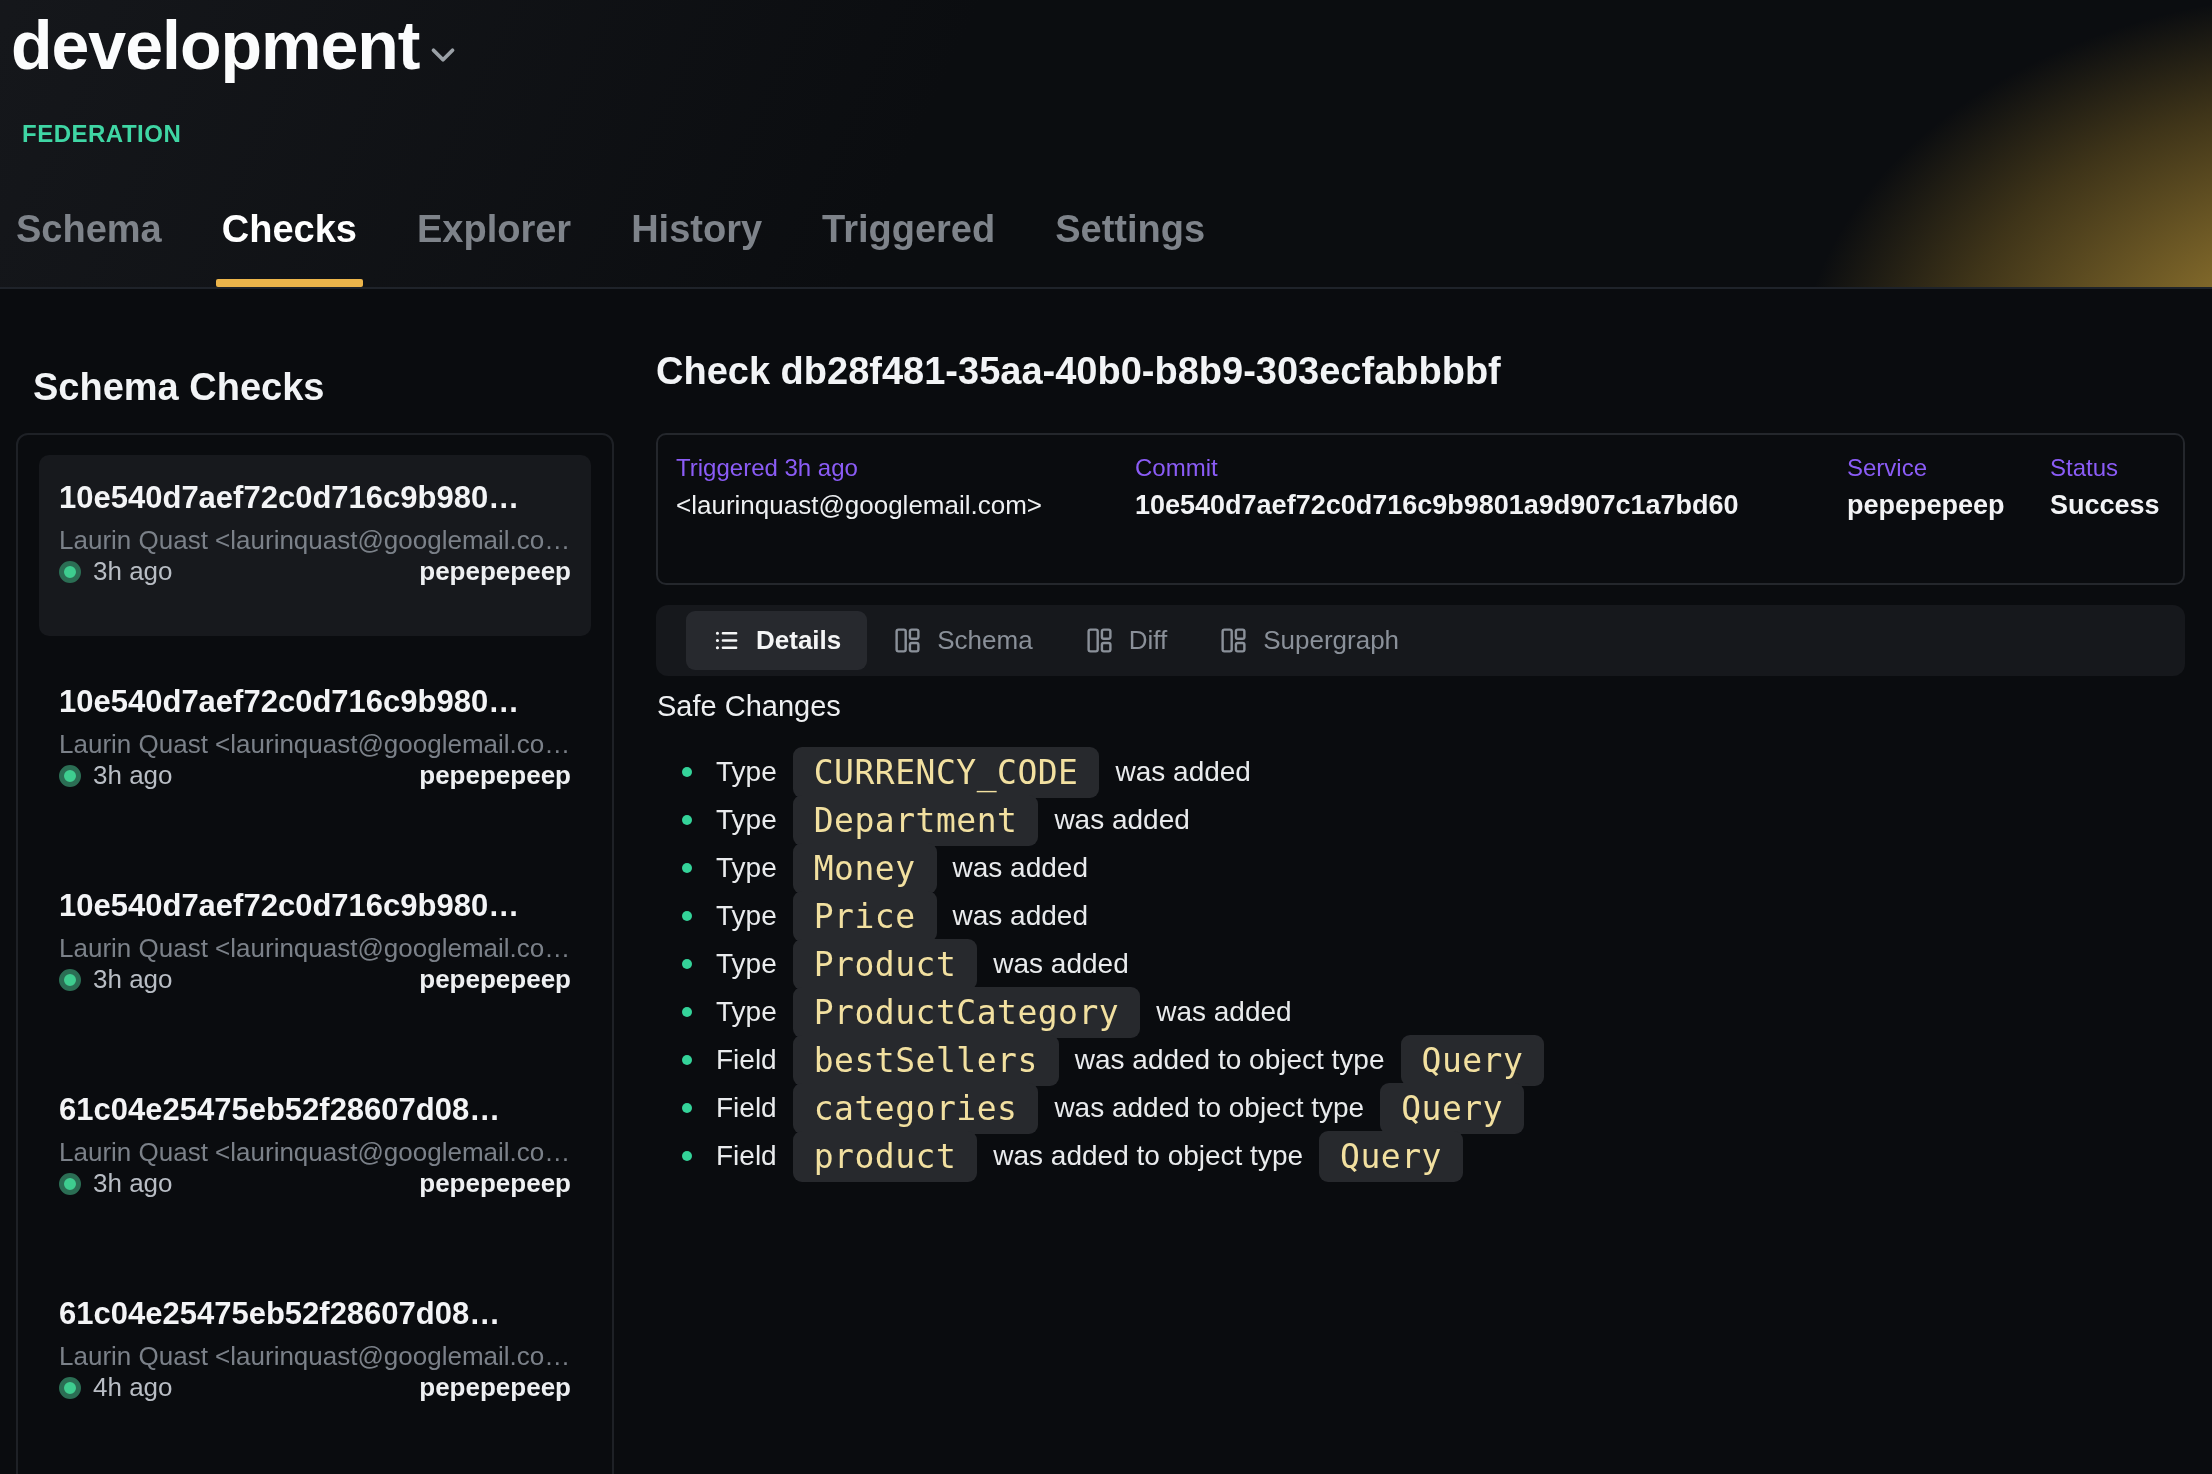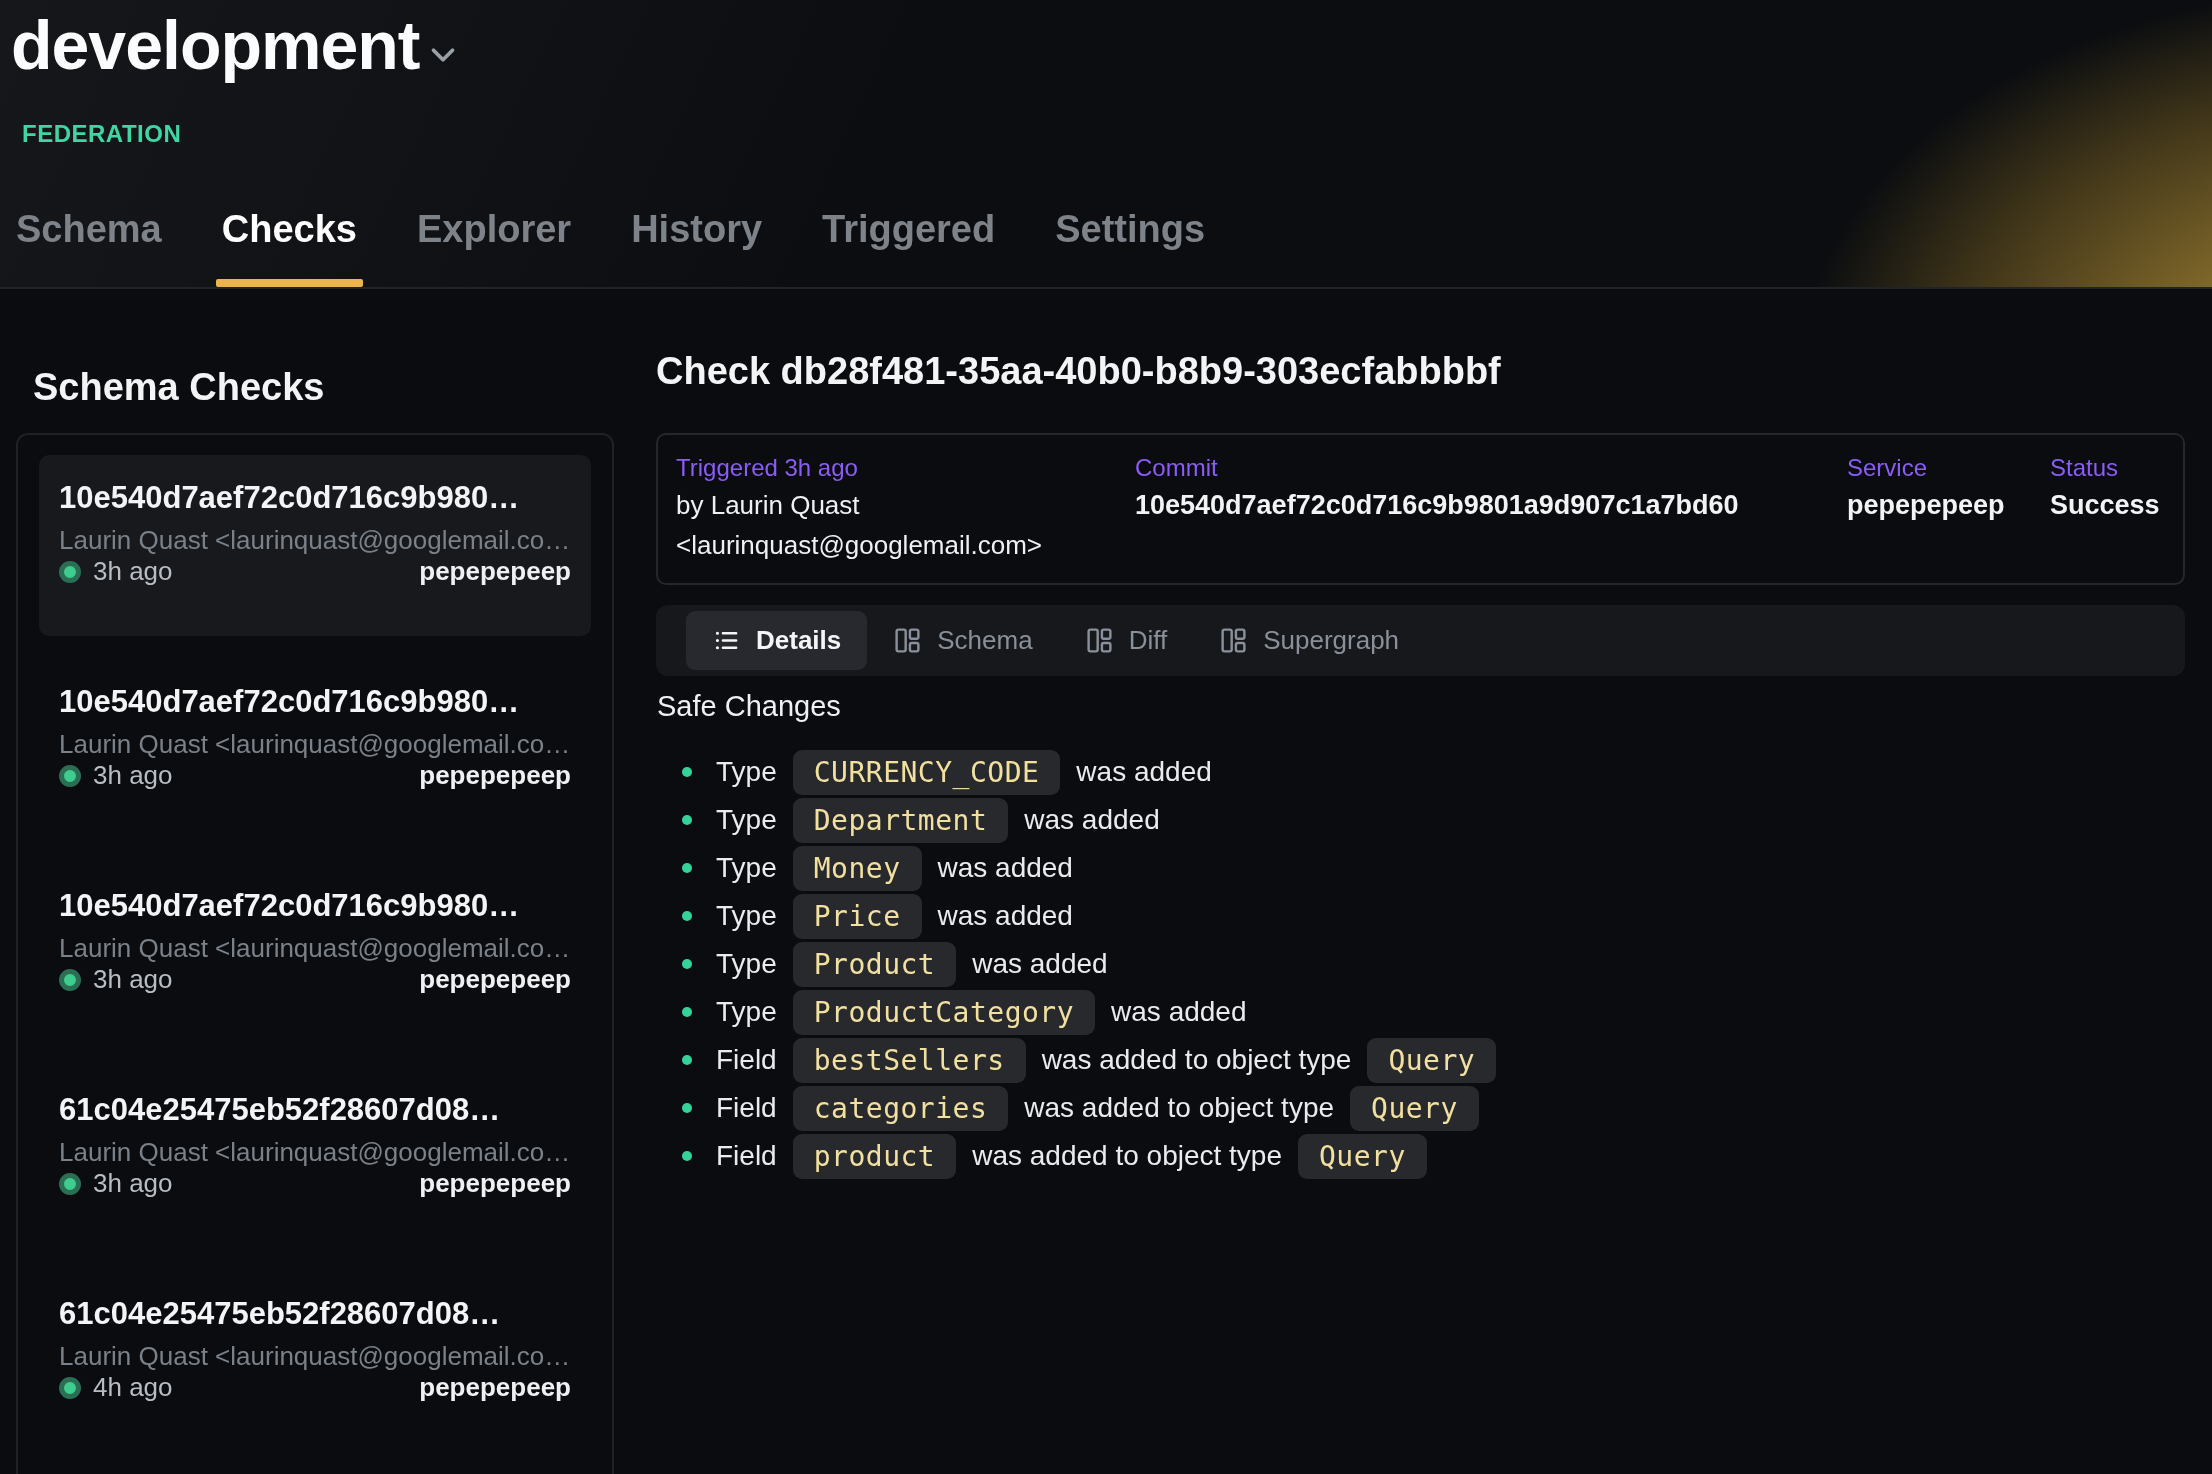--- a/index.html
+++ b/index.html
@@ -54,21 +54,21 @@
   .dtab{display:flex;align-items:center;gap:15px;height:59px;padding:0 26px;border-radius:9px;
     font-size:26px;font-weight:500;color:#8a9099;cursor:pointer;white-space:nowrap;}
   .dtab.active{background:#27292e;color:#f4f5f6;font-weight:600;margin-left:24px;}
   .dtab svg{width:29px;height:29px;flex:none;}
 
   .section-title{position:absolute;left:657px;top:690px;font-size:29px;font-weight:400;color:#eef0f2;}
   .changes{position:absolute;left:656px;top:748px;margin:0;padding:0;list-style:none;}
   .change-row{display:flex;align-items:center;height:48px;font-size:28px;color:#e9ebed;white-space:nowrap;}
   .bullet{width:10px;height:10px;border-radius:50%;background:#34d399;margin:0 24px 0 26px;flex:none;}
   .code-chip{background:#27292d;border-radius:9px;padding:6px 21px;margin:0 16px;
-    font-family:"DejaVu Sans Mono","Liberation Mono",monospace;font-size:28px;color:#f2e0a0;letter-spacing:.5px;}
+    font-family:"DejaVu Sans Mono","Liberation Mono",monospace;font-size:33px;color:#f2e0a0;letter-spacing:.5px;}
 </style>
 </head>
 <body>
 
 <div id="app">
 
   <div class="header">
     <h1 class="project-title">development</h1>
     <svg class="chevron" viewBox="0 0 24 24" fill="none" stroke="currentColor" stroke-width="2.4" stroke-linecap="round" stroke-linejoin="round">
         <path d="M6 9l6 6 6-6"></path>
@@ -143,21 +143,20 @@
       <span class="check-service">pepepepeep</span>
     </div>
   </div>
     </div>
 
   <h2 class="main-title">Check db28f481-35aa-40b0-b8b9-303ecfabbbbf</h2>
 
   <div class="meta-box">
     <div class="m-col1">
       <div class="m-label">Triggered 3h ago</div>
-      <div class="m-line">by Laurin Quast</div>
       <div class="m-line">&lt;laurinquast@googlemail.com&gt;</div>
     </div>
     <div class="m-col2">
       <div class="m-label">Commit</div>
       <div class="m-value">10e540d7aef72c0d716c9b9801a9d907c1a7bd60</div>
     </div>
     <div class="m-col3">
       <div class="m-label">Service</div>
       <div class="m-value">pepepepeep</div>
     </div>

